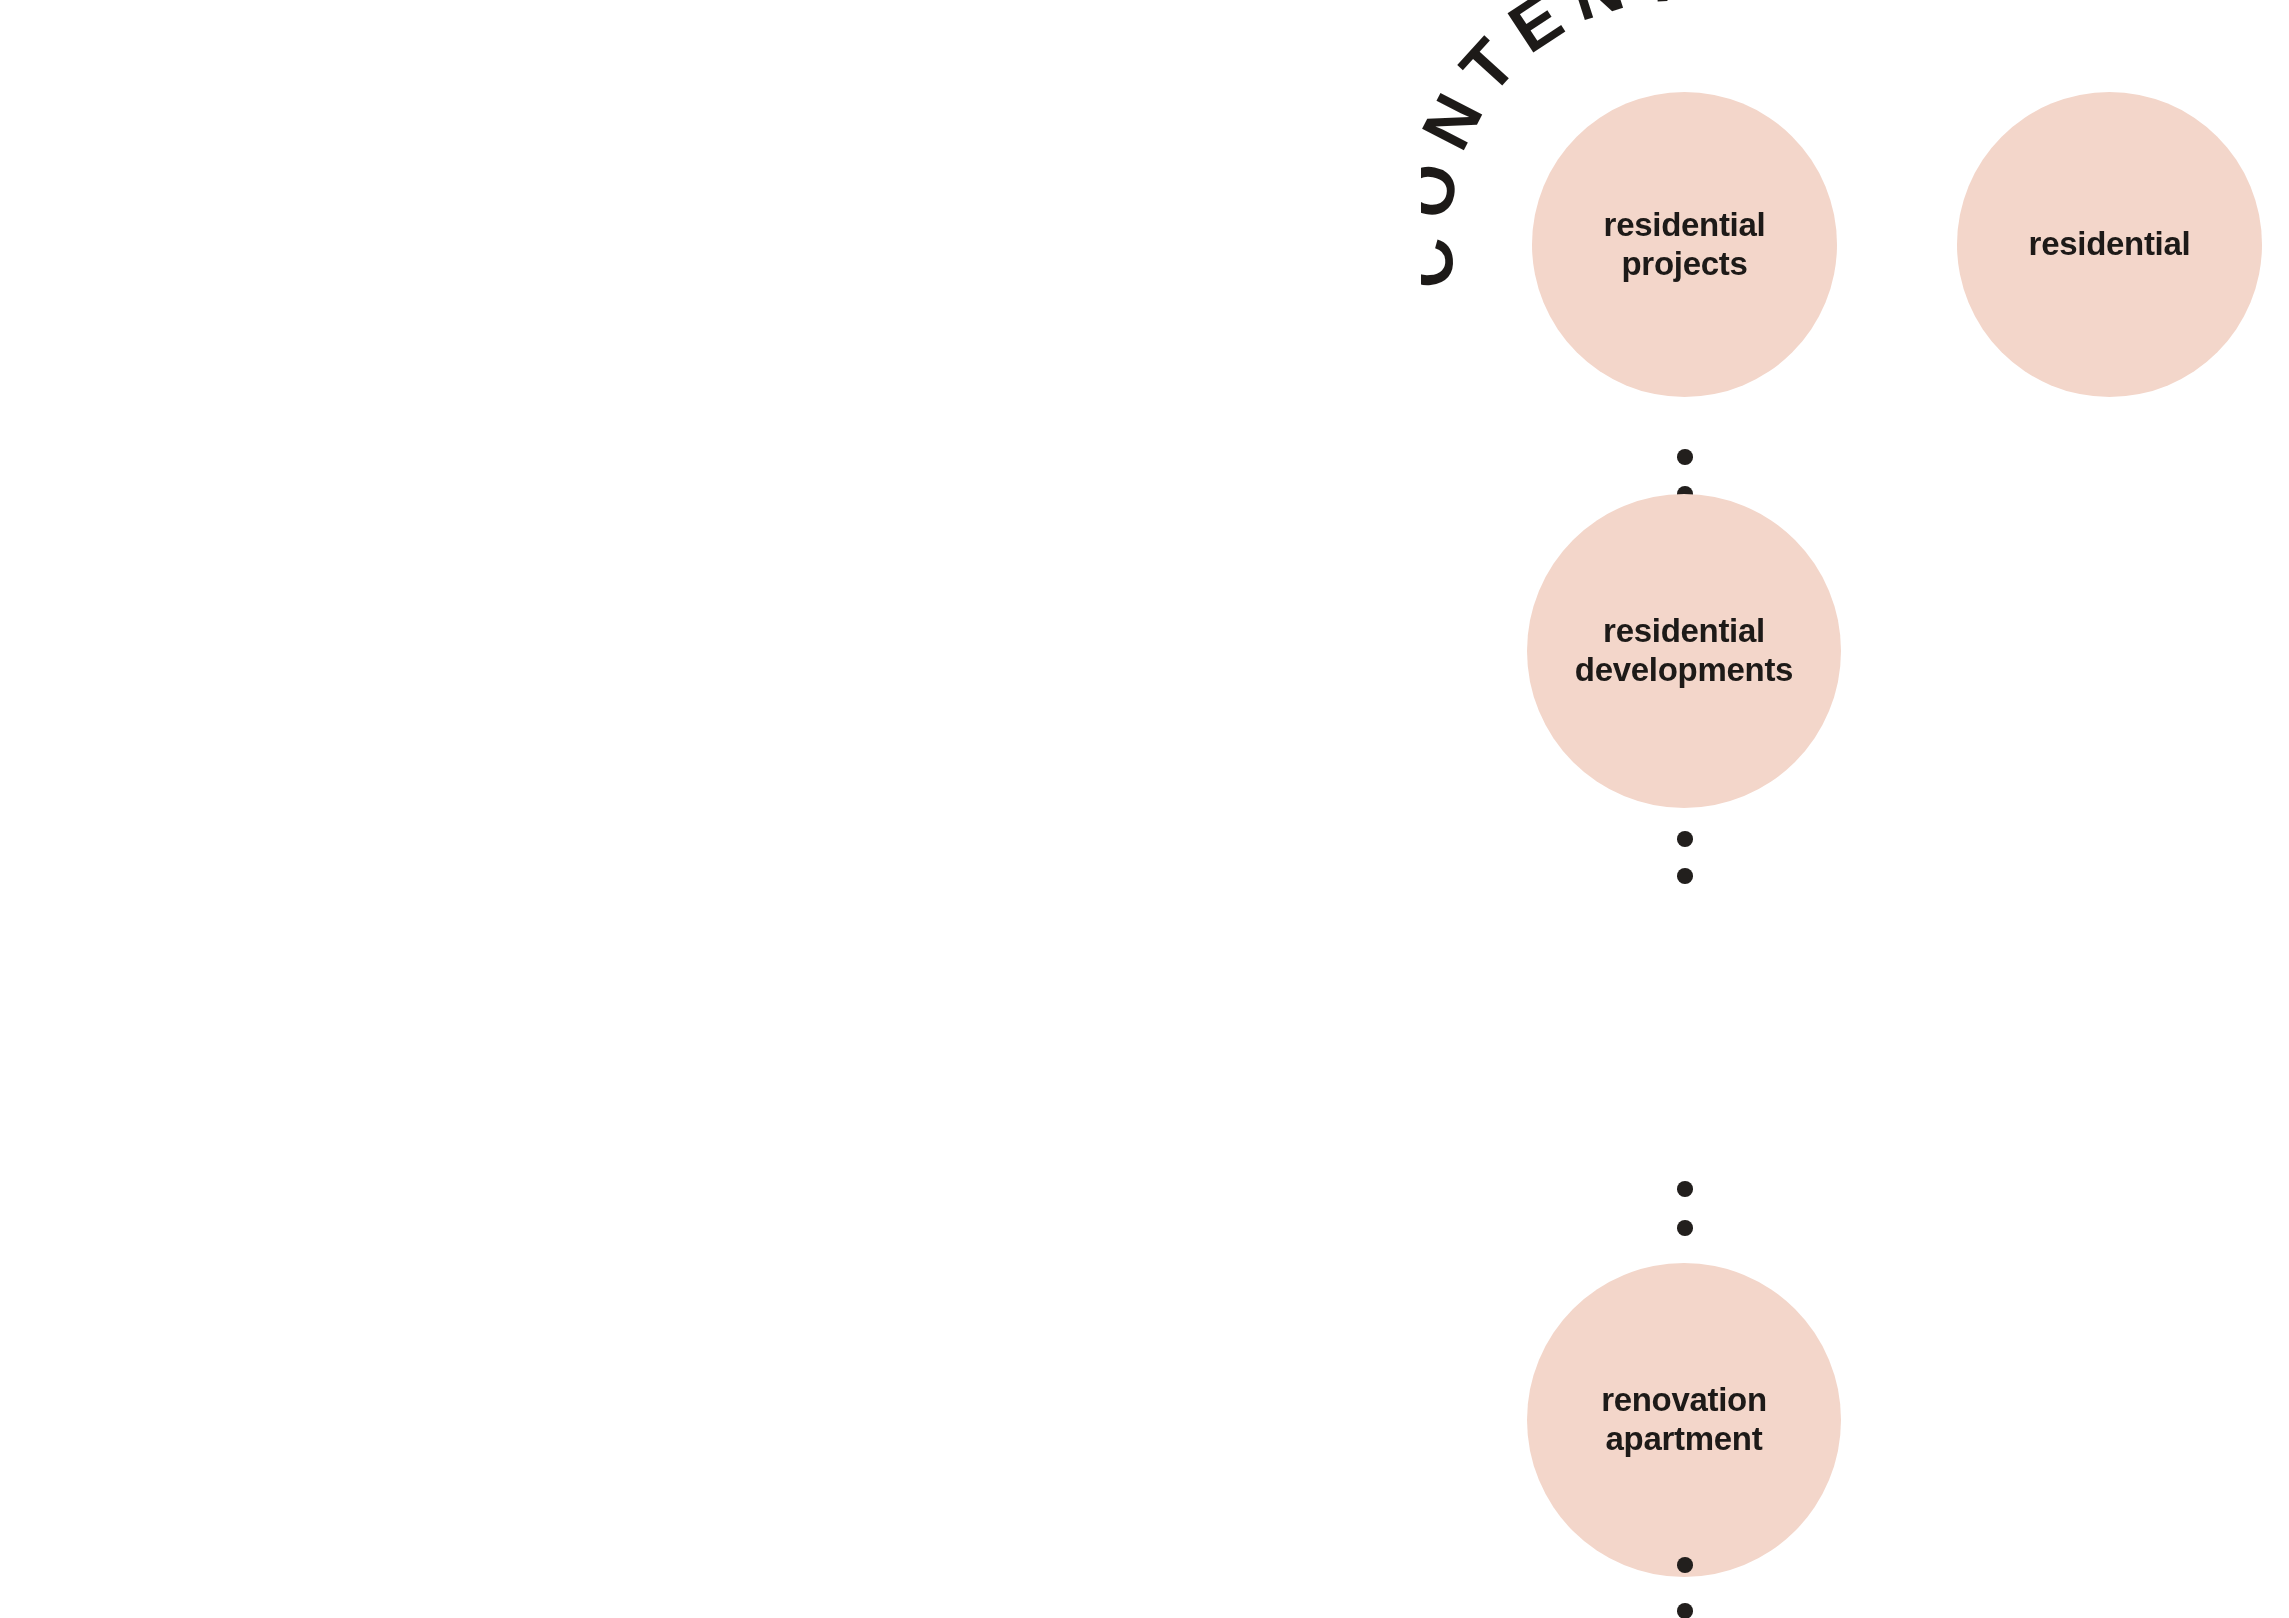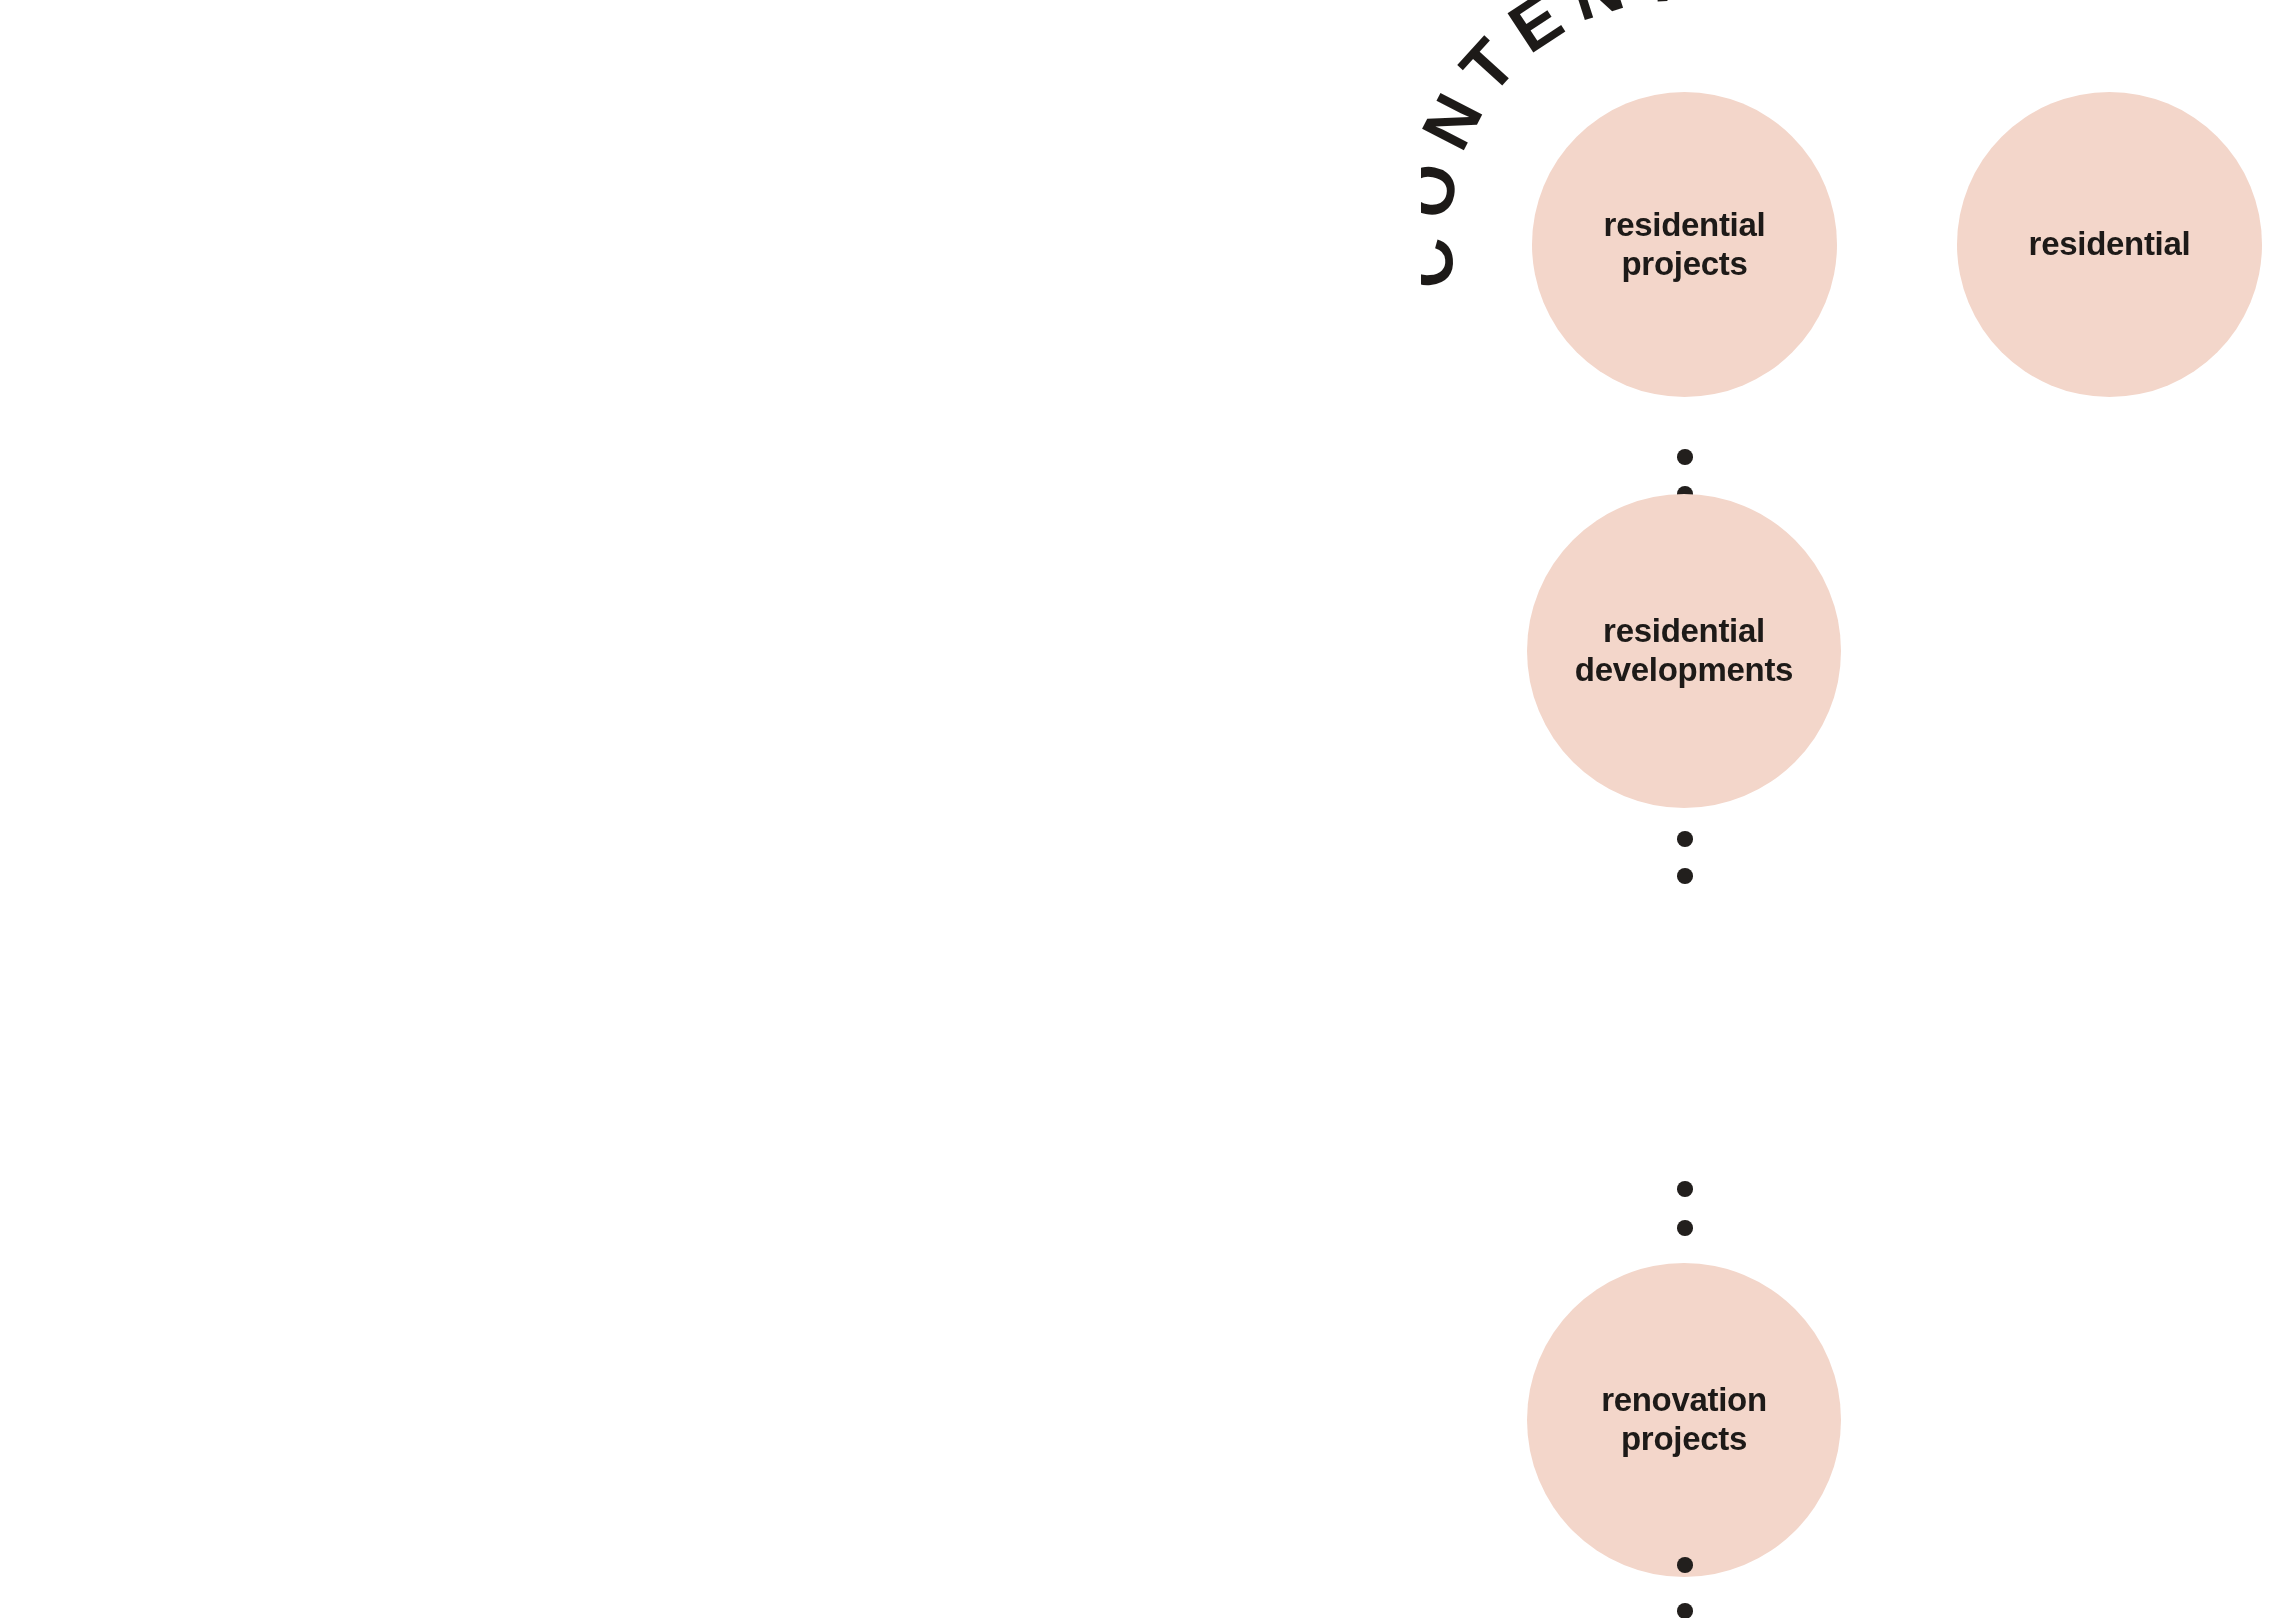--- a/index.html
+++ b/index.html
@@ -95,21 +95,21 @@
 
   <div class="dot" style="left:1677px; top:831px;"></div>
   <div class="dot" style="left:1677px; top:868px;"></div>
 
 
   <div class="dot" style="left:1677px; top:1181px;"></div>
   <div class="dot" style="left:1677px; top:1220px;"></div>
 
   <div class="bubble" style="left:1527px; top:1263px; width:314px; height:314px;">
     <span class="bubble-label">renovation
-projects</span>
+apartment</span>
   </div>
 
   <div class="dot" style="left:1677px; top:1557px;"></div>
   <div class="dot" style="left:1677px; top:1603px;"></div>
 
   <div class="bubble" style="left:1957px; top:92px; width:305px; height:305px;">
     <span class="bubble-label">residential</span>
   </div>
 
 </div>

